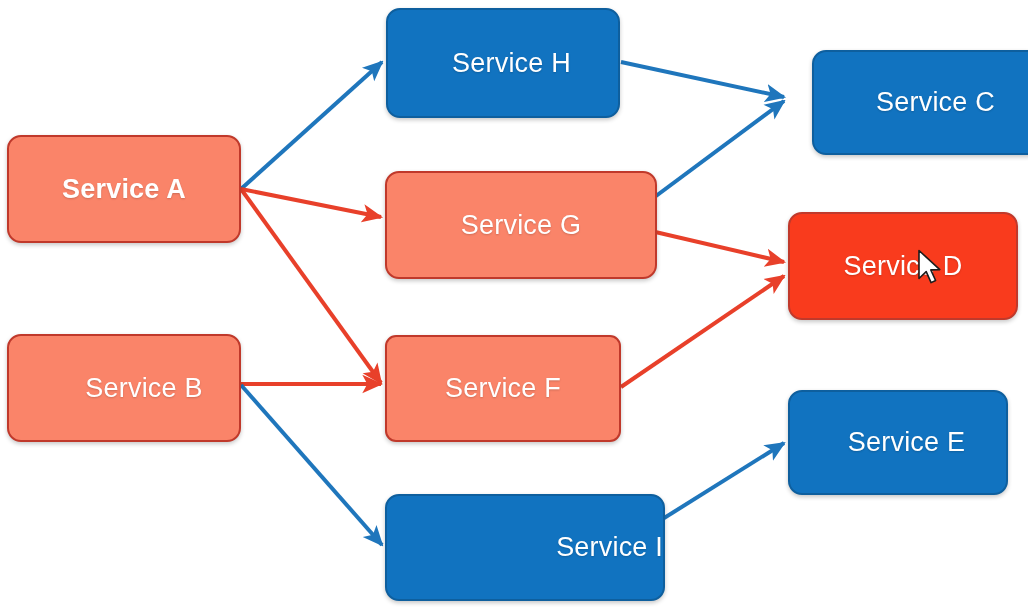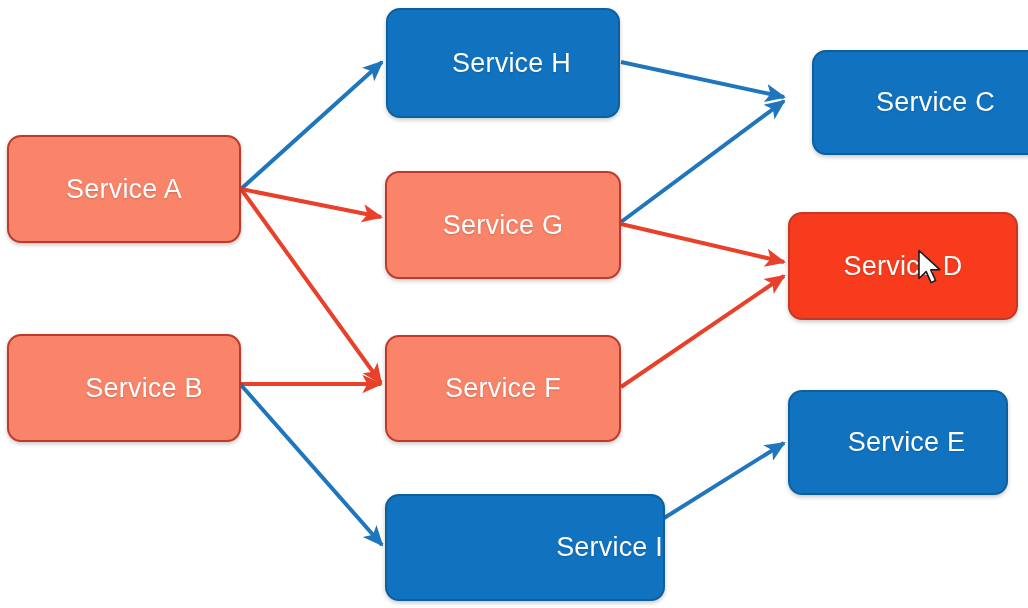--- a/index.html
+++ b/index.html
@@ -83,33 +83,33 @@
         <line x1="241" y1="385" x2="382" y2="545" stroke="#1f76bc" stroke-width="4" stroke-linecap="butt" marker-end="url(#arrow-blue)"></line>
         <line x1="621" y1="62" x2="784" y2="97" stroke="#1f76bc" stroke-width="4" stroke-linecap="butt" marker-end="url(#arrow-blue)"></line>
         <line x1="621" y1="222" x2="784" y2="101" stroke="#1f76bc" stroke-width="4" stroke-linecap="butt" marker-end="url(#arrow-blue)"></line>
         <line x1="621" y1="224" x2="784" y2="262" stroke="#e8402a" stroke-width="4" stroke-linecap="butt" marker-end="url(#arrow-red)"></line>
         <line x1="621" y1="387" x2="784" y2="276" stroke="#e8402a" stroke-width="4" stroke-linecap="butt" marker-end="url(#arrow-red)"></line>
         <line x1="621" y1="545" x2="784" y2="443" stroke="#1f76bc" stroke-width="4" stroke-linecap="butt" marker-end="url(#arrow-blue)"></line>
       </g>
   </svg>
 
   <div id="node-layer">
-      <div class="node n-salmon" style="left: 7px; top: 135px; width: 234px; height: 108px;">
+      <div class="node n-salmon" style="left: 7px; top: 135px; width: 234px; height: 108px; font-weight: bold;">
         <span class="node-label">Service A</span>
       </div>
       <div class="node n-salmon" style="left: 7px; top: 334px; width: 234px; height: 108px; padding-left: 40px;">
         <span class="node-label">Service B</span>
       </div>
       <div class="node n-blue" style="left: 386px; top: 8px; width: 234px; height: 110px;">
         <span class="node-label">Service H</span>
       </div>
-      <div class="node n-salmon" style="left: 385px; top: 171px; width: 236px; height: 108px;">
+      <div class="node n-salmon" style="left: 385px; top: 171px; width: 272px; height: 108px;">
         <span class="node-label">Service G</span>
       </div>
-      <div class="node n-salmon" style="left: 385px; top: 335px; width: 236px; height: 107px;">
+      <div class="node n-salmon" style="left: 385px; top: 335px; width: 236px; height: 107px; border-radius: 11px;">
         <span class="node-label">Service F</span>
       </div>
       <div class="node n-blue" style="left: 385px; top: 494px; width: 280px; height: 107px; justify-content: flex-end;">
         <span class="node-label">Service I</span>
       </div>
       <div class="node n-blue" style="left: 812px; top: 50px; width: 230px; height: 105px;">
         <span class="node-label">Service C</span>
       </div>
       <div class="node n-red" style="left: 788px; top: 212px; width: 230px; height: 108px;">
         <span class="node-label">Service D</span>

